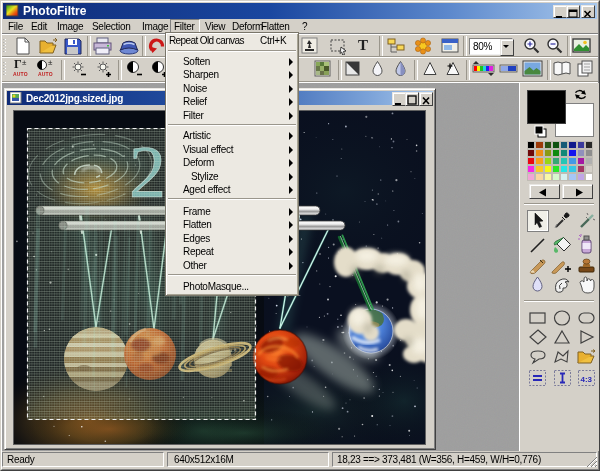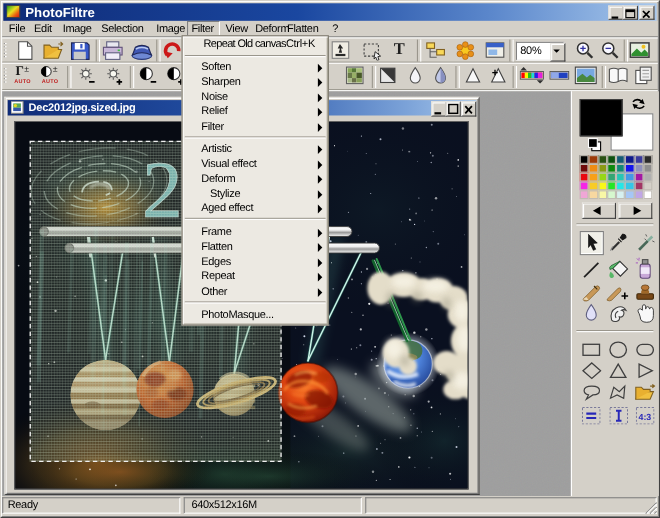--- a/index.html
+++ b/index.html
@@ -1029,21 +1029,21 @@
 <svg class="a" style="left:554px;top:370px" width="17" height="16">
       <rect x="0.5" y="0.5" width="16" height="15" fill="none" stroke="#7a7a9a" stroke-dasharray="2 1.5"></rect>
       <path d="M6 3.5 h5 M6 12.5 h5 M8.5 3.5 v9" stroke="#2828b8" stroke-width="1.8"></path>
     </svg>
 <svg class="a" style="left:578px;top:370px" width="17" height="16">
       <rect x="0.5" y="0.5" width="16" height="15" fill="none" stroke="#7a7a9a" stroke-dasharray="2 1.5"></rect>
       <text x="2.5" y="11.5" font-size="8" font-weight="bold" fill="#2828b8" font-family="Liberation Sans">4:3</text>
     </svg>
 
 <div class="a" style="left:165px;top:32px;width:134px;height:264px;background:#ece9e2;border:1px solid #7a766a;box-shadow:inset 1px 1px 0 #fff,inset -1px -1px 0 #a8a494;box-sizing:border-box;z-index:30"></div>
-<div class="a t11" style="left:185px;top:35px;z-index:31;letter-spacing:-0.6px">Repeat Old canvas</div>
+<div class="a t11" style="left:169px;top:35px;z-index:31;letter-spacing:-0.6px">Repeat Old canvas</div>
 <div class="a t11" style="left:260px;top:35px;z-index:31">Ctrl+K</div>
 <div class="a" style="left:168px;top:50px;width:128px;height:1px;background:#9a968c;z-index:31"></div>
 <div class="a" style="left:168px;top:51px;width:128px;height:1px;background:#fff;z-index:31"></div>
 <div class="a t11" style="left:183px;top:56px;z-index:31">Soften</div>
 <div class="a t11" style="left:183px;top:69px;z-index:31">Sharpen</div>
 <div class="a t11" style="left:183px;top:83px;z-index:31">Noise</div>
 <div class="a t11" style="left:183px;top:96px;z-index:31">Relief</div>
 <div class="a t11" style="left:183px;top:110px;z-index:31">Filter</div>
 <div class="a" style="left:168px;top:124px;width:128px;height:1px;background:#9a968c;z-index:31"></div>
 <div class="a" style="left:168px;top:125px;width:128px;height:1px;background:#fff;z-index:31"></div>
@@ -1077,17 +1077,18 @@
 <div class="a arrow" style="left:289px;top:235px;z-index:31"></div>
 <div class="a arrow" style="left:289px;top:248px;z-index:31"></div>
 <div class="a arrow" style="left:289px;top:262px;z-index:31"></div>
 
 <div class="a" style="left:2px;top:451px;width:596px;height:18px;background:#d4d0c8"></div>
 <div class="a sunk" style="left:2px;top:452px;width:162px;height:15px;box-sizing:border-box"></div>
 <div class="a t11" style="left:7px;top:454px">Ready</div>
 <div class="a sunk" style="left:167px;top:452px;width:162px;height:15px;box-sizing:border-box"></div>
 <div class="a t11" style="left:174px;top:454px">640x512x16M</div>
 <div class="a sunk" style="left:332px;top:452px;width:265px;height:15px;box-sizing:border-box"></div>
+<div class="a t11" style="left:337px;top:454px">18,23 ==&gt; 373,481 (W=356, H=459, W/H=0,776)</div>
 <svg class="a" style="left:586px;top:456px" width="12" height="12">
       <path d="M11 1 L1 11 M11 5 L5 11 M11 9 L9 11" stroke="#808080" stroke-width="1"></path>
       <path d="M11 2 L2 11 M11 6 L6 11 M11 10 L10 11" stroke="#fff" stroke-width="1"></path>
     </svg>
 </div>
 
 </body></html>

